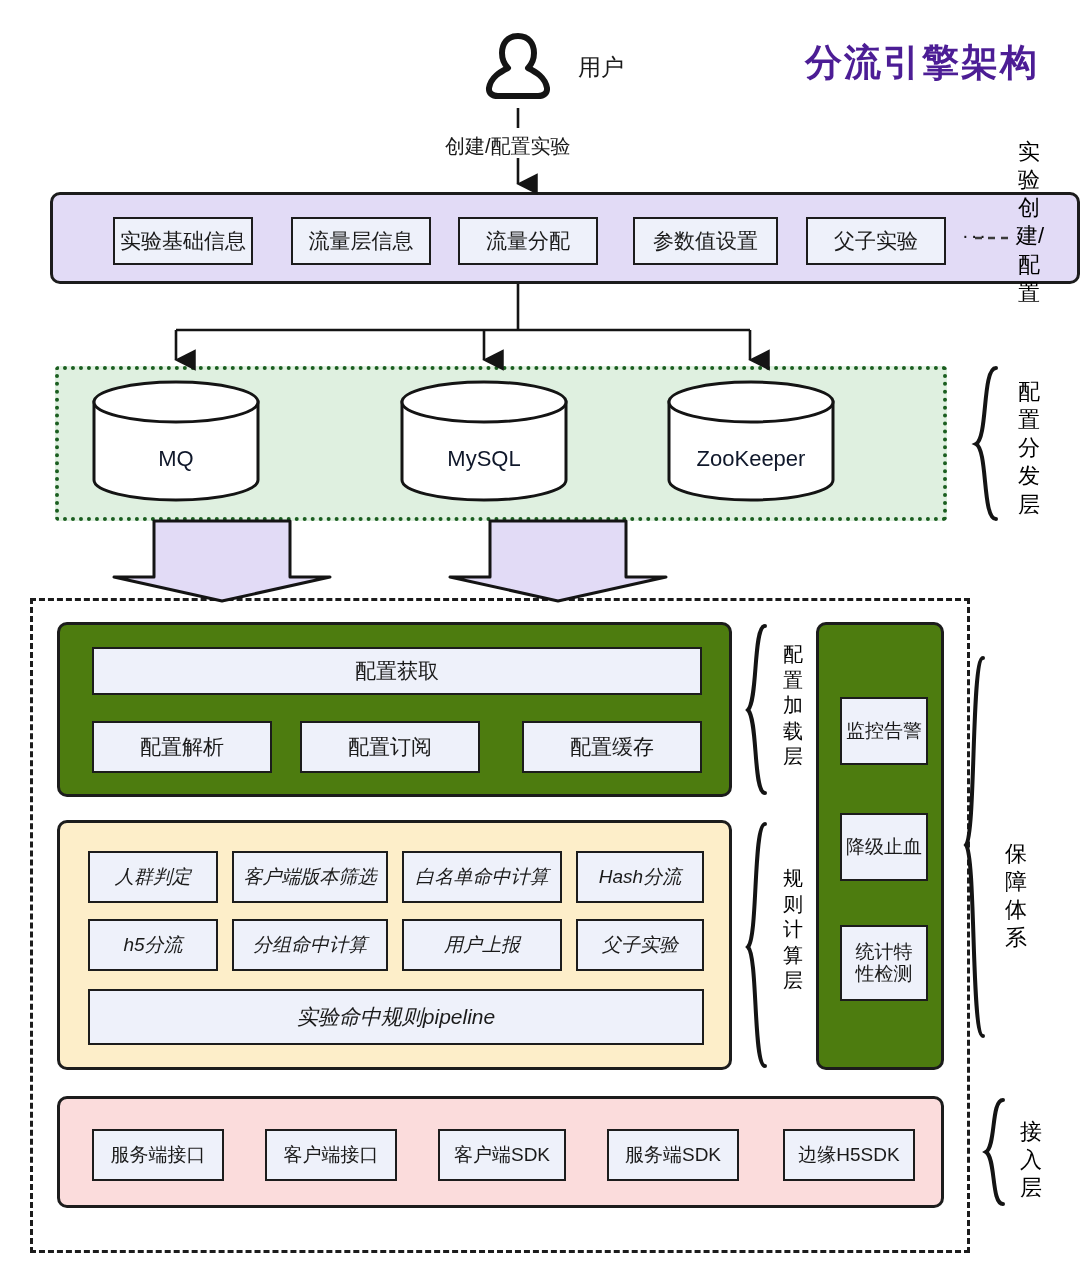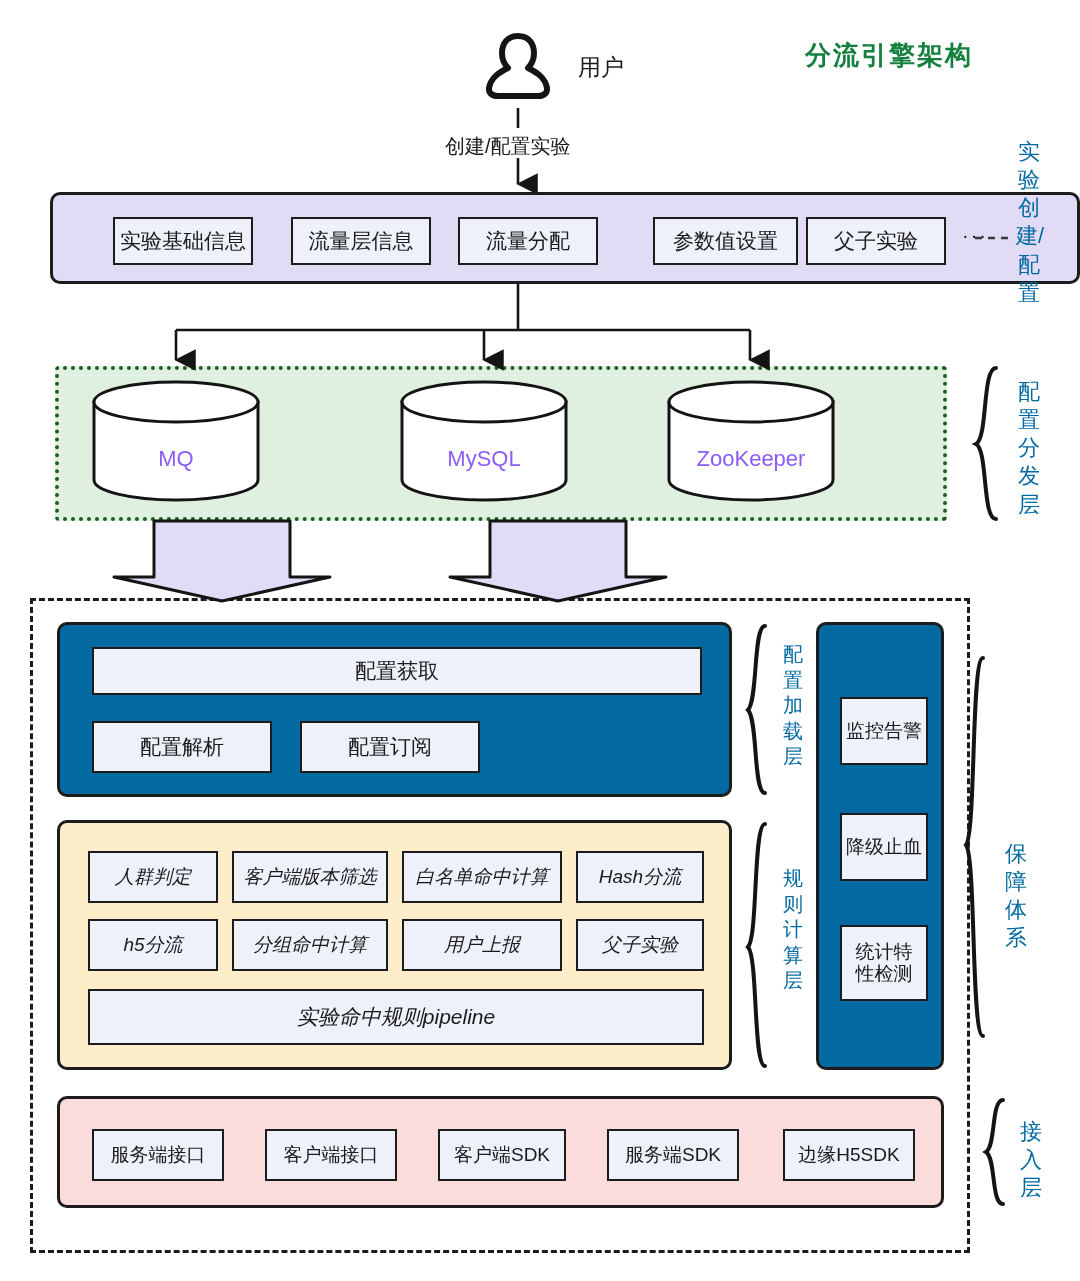--- a/index.html
+++ b/index.html
@@ -16,23 +16,23 @@
     width: 1080px;
     height: 1281px;
     overflow: hidden;
     background: #ffffff;
   }
   .abs { position: absolute; }
 
   
   #title {
     left: 805px; top: 38px;
-    font-size: 26px;
+    font-size: 37px;
     font-weight: bold;
-    color: #15803d;
+    color: #4c1d95;
     letter-spacing: 2px;
     white-space: nowrap;
   }
 
   
   #user-icon { left: 478px; top: 28px; width: 80px; height: 80px; }
   #user-label {
     left: 578px; top: 52px;
     font-size: 23px;
     color: #1a1a1a;
@@ -45,21 +45,21 @@
     white-space: nowrap;
   }
 
   
   .band {
     border: 3px solid #1c1c1c;
     border-radius: 10px;
     box-sizing: border-box;
   }
   .band.purple  { background: #e2dbf6; }
-  .band.blue    { background: #0369a1; }
+  .band.blue    { background: #4d7c0f; }
   .band.yellow  { background: #fdeec9; }
   .band.pink    { background: #fbdcdc; }
 
   .cell {
     position: absolute;
     background: #eef1fa;
     border: 2.5px solid #1c1c1c;
     box-sizing: border-box;
     display: flex;
     align-items: center;
@@ -82,38 +82,38 @@
   #engine-box {
     left: 30px; top: 598px; width: 940px; height: 655px;
     border: 3px dashed #1c1c1c;
     box-sizing: border-box;
     background: transparent;
   }
 
   
   .vlabel {
     position: absolute;
-    color: #0369a1;
+    color: #000000;
     font-size: 22px;
     line-height: 1.28;
     width: 26px;
     text-align: center;
     writing-mode: horizontal-tb;
     word-break: break-all;
     letter-spacing: 0;
   }
 
   
   .cyl { position: absolute; }
   .cyl-label {
     position: absolute;
     width: 100%;
     text-align: center;
     font-size: 22px;
-    color: #8b5cf6;
+    color: #0f172a;
     pointer-events: none;
   }
 
   svg.ov { position: absolute; left: 0; top: 0; width: 1080px; height: 1281px; overflow: visible; pointer-events: none; }
 </style>
 </head>
 <body>
 
 <div id="stage">
 
@@ -130,21 +130,21 @@
   <div class="abs band purple" style="left:50px; top:192px; width:1030px; height:92px;">
     <div class="cell" style="left:60px; top:22px; width:140px; height:48px;">
       <span>实验基础信息</span>
     </div>
     <div class="cell" style="left:238px; top:22px; width:140px; height:48px;">
       <span>流量层信息</span>
     </div>
     <div class="cell" style="left:405px; top:22px; width:140px; height:48px;">
       <span>流量分配</span>
     </div>
-    <div class="cell" style="left:580px; top:22px; width:145px; height:48px;margin-left:20px;">
+    <div class="cell" style="left:580px; top:22px; width:145px; height:48px;">
       <span>参数值设置</span>
     </div>
     <div class="cell" style="left:753px; top:22px; width:140px; height:48px;">
       <span>父子实验</span>
     </div>
   </div>
 
   <div class="abs" style="left:962px; top:224px; font-size:20px; color:#1a1a1a; letter-spacing:2px;">···</div>
 
   <div class="abs" id="green-box"></div>
@@ -175,20 +175,23 @@
 
   <div class="abs band blue" style="left:57px; top:622px; width:675px; height:175px;">
     <div class="cell" style="left:32px; top:22px; width:610px; height:48px;">
       <span>配置获取</span>
     </div>
     <div class="cell" style="left:32px; top:96px; width:180px; height:52px;">
       <span>配置解析</span>
     </div>
     <div class="cell" style="left:240px; top:96px; width:180px; height:52px;">
       <span>配置订阅</span>
+    </div>
+    <div class="cell" style="left:462px; top:96px; width:180px; height:52px;">
+      <span>配置缓存</span>
     </div>
   </div>
 
   <div class="abs band yellow" style="left:57px; top:820px; width:675px; height:250px;font-style:italic;">
     <div class="cell sm" style="left:28px; top:28px; width:130px; height:52px;">
       <span>人群判定</span>
     </div>
     <div class="cell sm" style="left:172px; top:28px; width:156px; height:52px;">
       <span>客户端版本筛选</span>
     </div>

